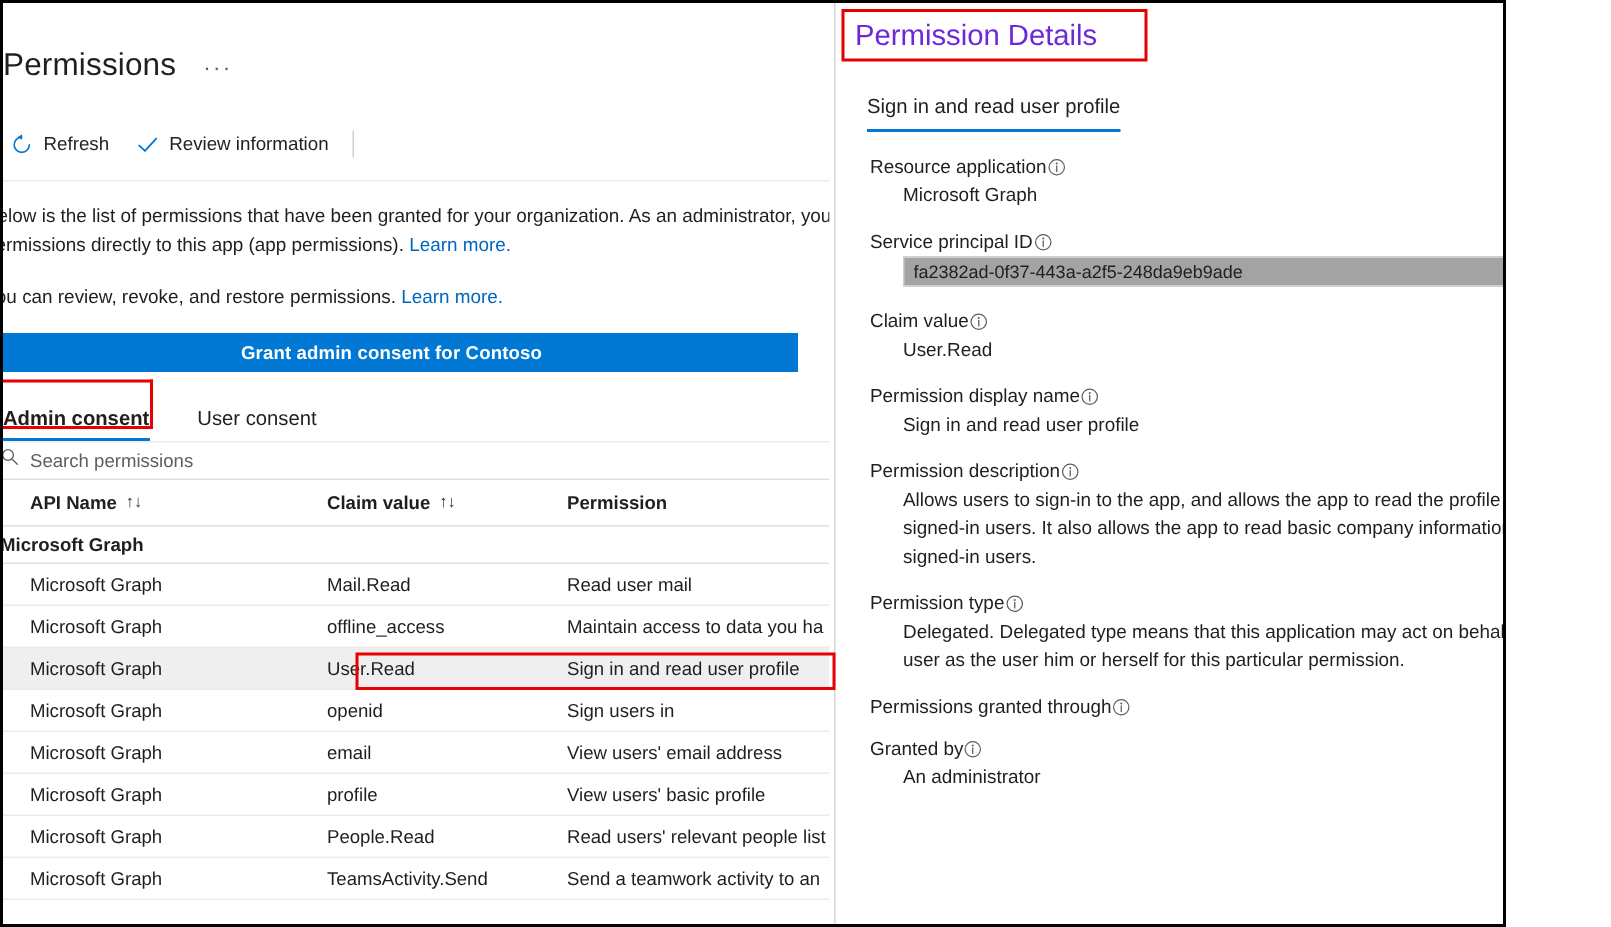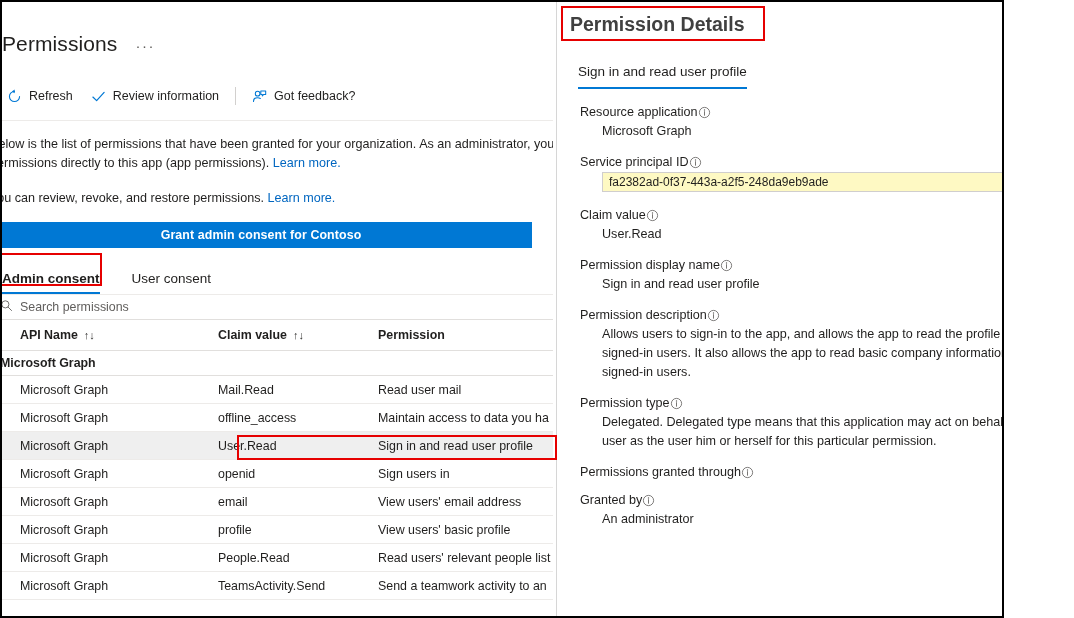--- a/index.html
+++ b/index.html
@@ -222,22 +222,22 @@
     height: 614px;
     background: #ffffff;
     overflow: hidden;
   }
   .rp-header {
     display: flex; align-items: flex-start; justify-content: space-between;
     padding: 9px 12px 0 6px;
   }
   .rp-title {
     font-size: 19.5px;
-    color: #404040;
-    font-weight: 700;
+    color: #6d28d9;
+    font-weight: 400;
     line-height: 26px;
     padding: 0 6px;
   }
   .close-btn {
     width: 28px; height: 28px;
     display: flex; align-items: center; justify-content: center;
     cursor: pointer;
     color: #201f1e;
     margin-top: 1px;
   }
@@ -276,21 +276,21 @@
     display: inline-flex; align-items: center; justify-content: center;
     color: #605e5c;
     cursor: pointer;
     flex: 0 0 auto;
   }
   .copyfield {
     display: flex; align-items: center;
     margin-left: 22px;
     margin-top: 2px;
     height: 20px;
-    background: #fef9c3;
+    background: #a3a3a3;
     border: 1px solid #d0cece;
     width: 458px;
   }
   .copyfield input {
     flex: 1;
     border: none; outline: none; background: transparent;
     font-size: 12px;
     color: #201f1e;
     font-family: "Liberation Sans", sans-serif;
     padding: 0 6px;
@@ -342,30 +342,20 @@
           <span>
             <svg width="15" height="15" viewBox="0 0 16 16" fill="none">
               <path d="M2 8.6 L6 12.4 L14 3.6" stroke="#0078d4" stroke-width="1.3" fill="none" stroke-linecap="round" stroke-linejoin="round"></path>
             </svg>
           </span>
           <span>Review information</span>
         </div>
 
         <div class="cmd-sep"></div>
 
-        <div class="cmd">
-          <span>
-            <svg width="15" height="15" viewBox="0 0 16 16" fill="none">
-              <circle cx="6" cy="5" r="2.5" stroke="#0078d4" stroke-width="1.1" fill="none"></circle>
-              <path d="M1.6 13.2c0-2.4 2-3.9 4.4-3.9 1.1 0 2.1.3 2.9.8" stroke="#0078d4" stroke-width="1.1" fill="none" stroke-linecap="round"></path>
-              <path d="M9.4 2.2h5.2v3.6h-2.1l-1.5 1.5V5.8H9.4z" stroke="#0078d4" stroke-width="1.1" fill="none" stroke-linejoin="round"></path>
-            </svg>
-          </span>
-          <span>Got feedback?</span>
-        </div>
       </div>
       <div class="cmdbar-rule"></div>
 
       <div class="desc">
         <p><span>Below is the list of permissions that have been granted for your organization. As an administrator, you can</span></p>
         <p style="margin-top:0"><span>permissions directly to this app (app permissions). </span><a class="lnk" href="#">Learn more.</a></p>
         <p><span>You can review, revoke, and restore permissions. </span><a class="lnk" href="#">Learn more.</a></p>
       </div>
 
       <div class="grant-banner">Grant admin consent for Contoso</div>

